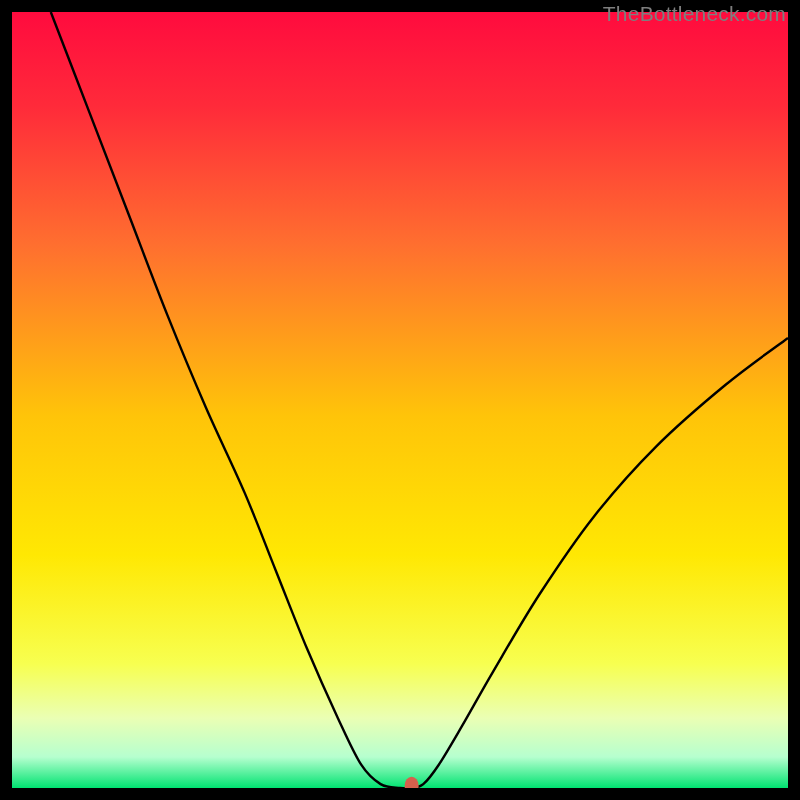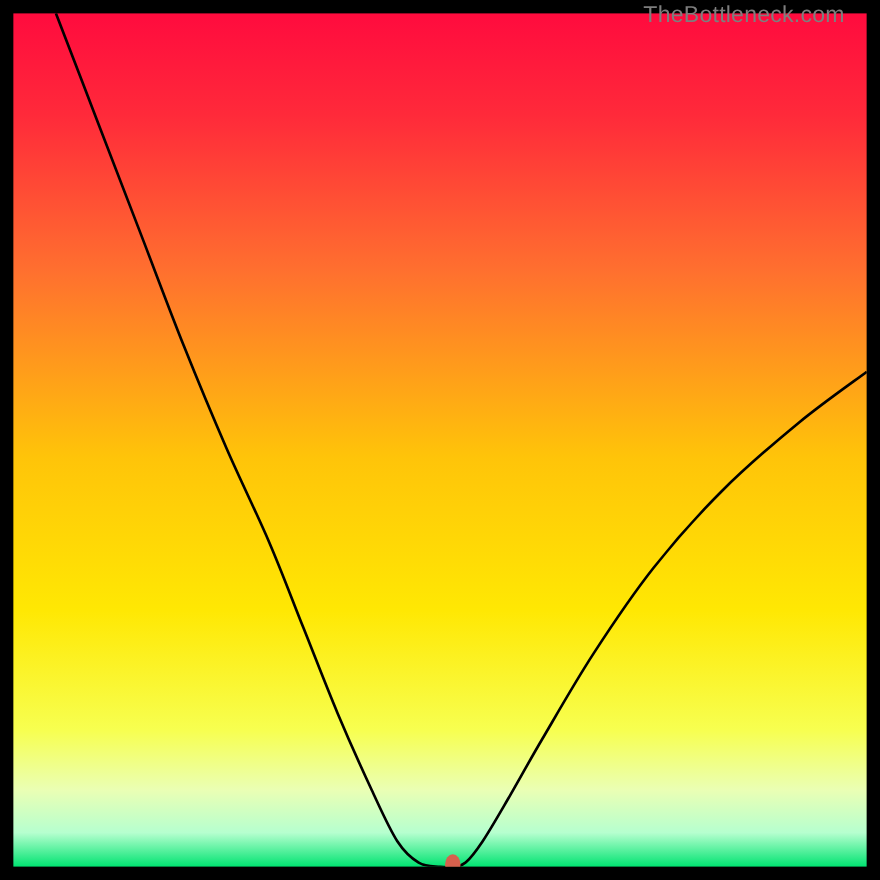--- a/index.html
+++ b/index.html
@@ -22,21 +22,21 @@
   .plot {
     position: absolute;
     left: 0;
     top: 0;
     width: 776px;
     height: 776px;
   }
   .watermark {
     position: absolute;
     top: 2px;
-    right: 32px;
+    right: 14px;
     color: #7e7e7e;
     font-size: 21px;
     font-weight: 500;
     letter-spacing: 0.2px;
   }
   svg { display: block; }
 </style>
 </head>
 <body>
 

